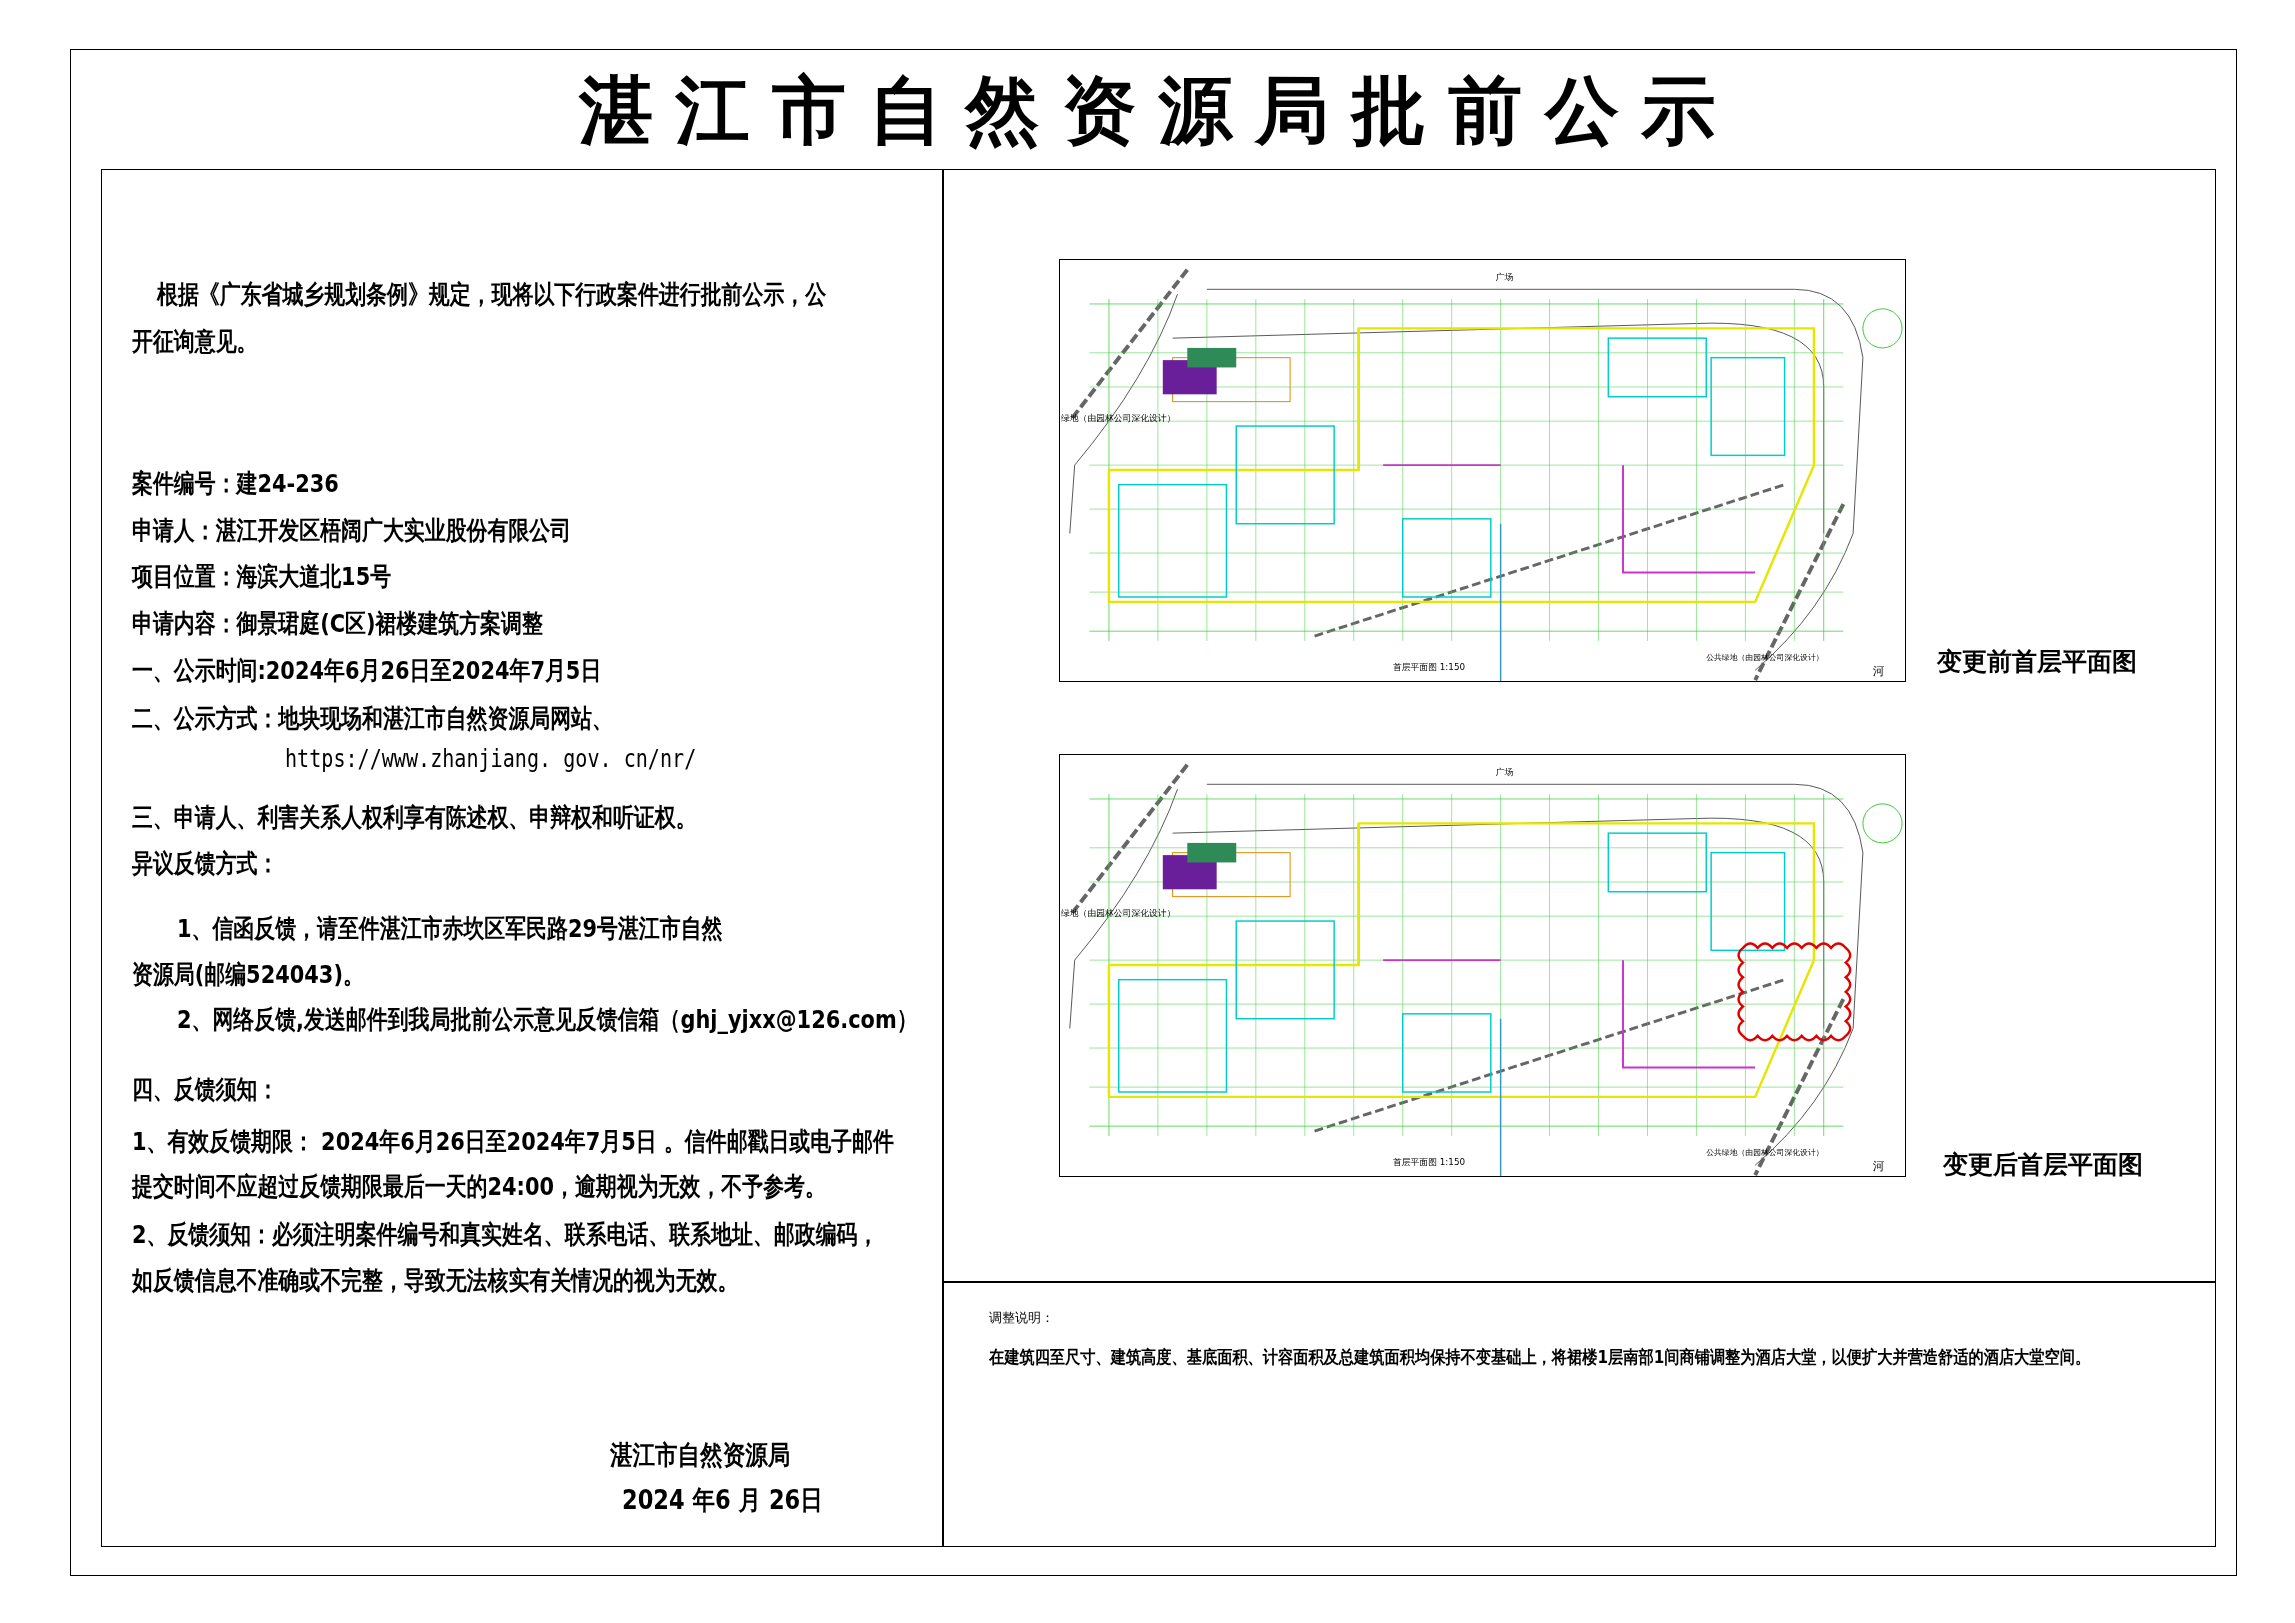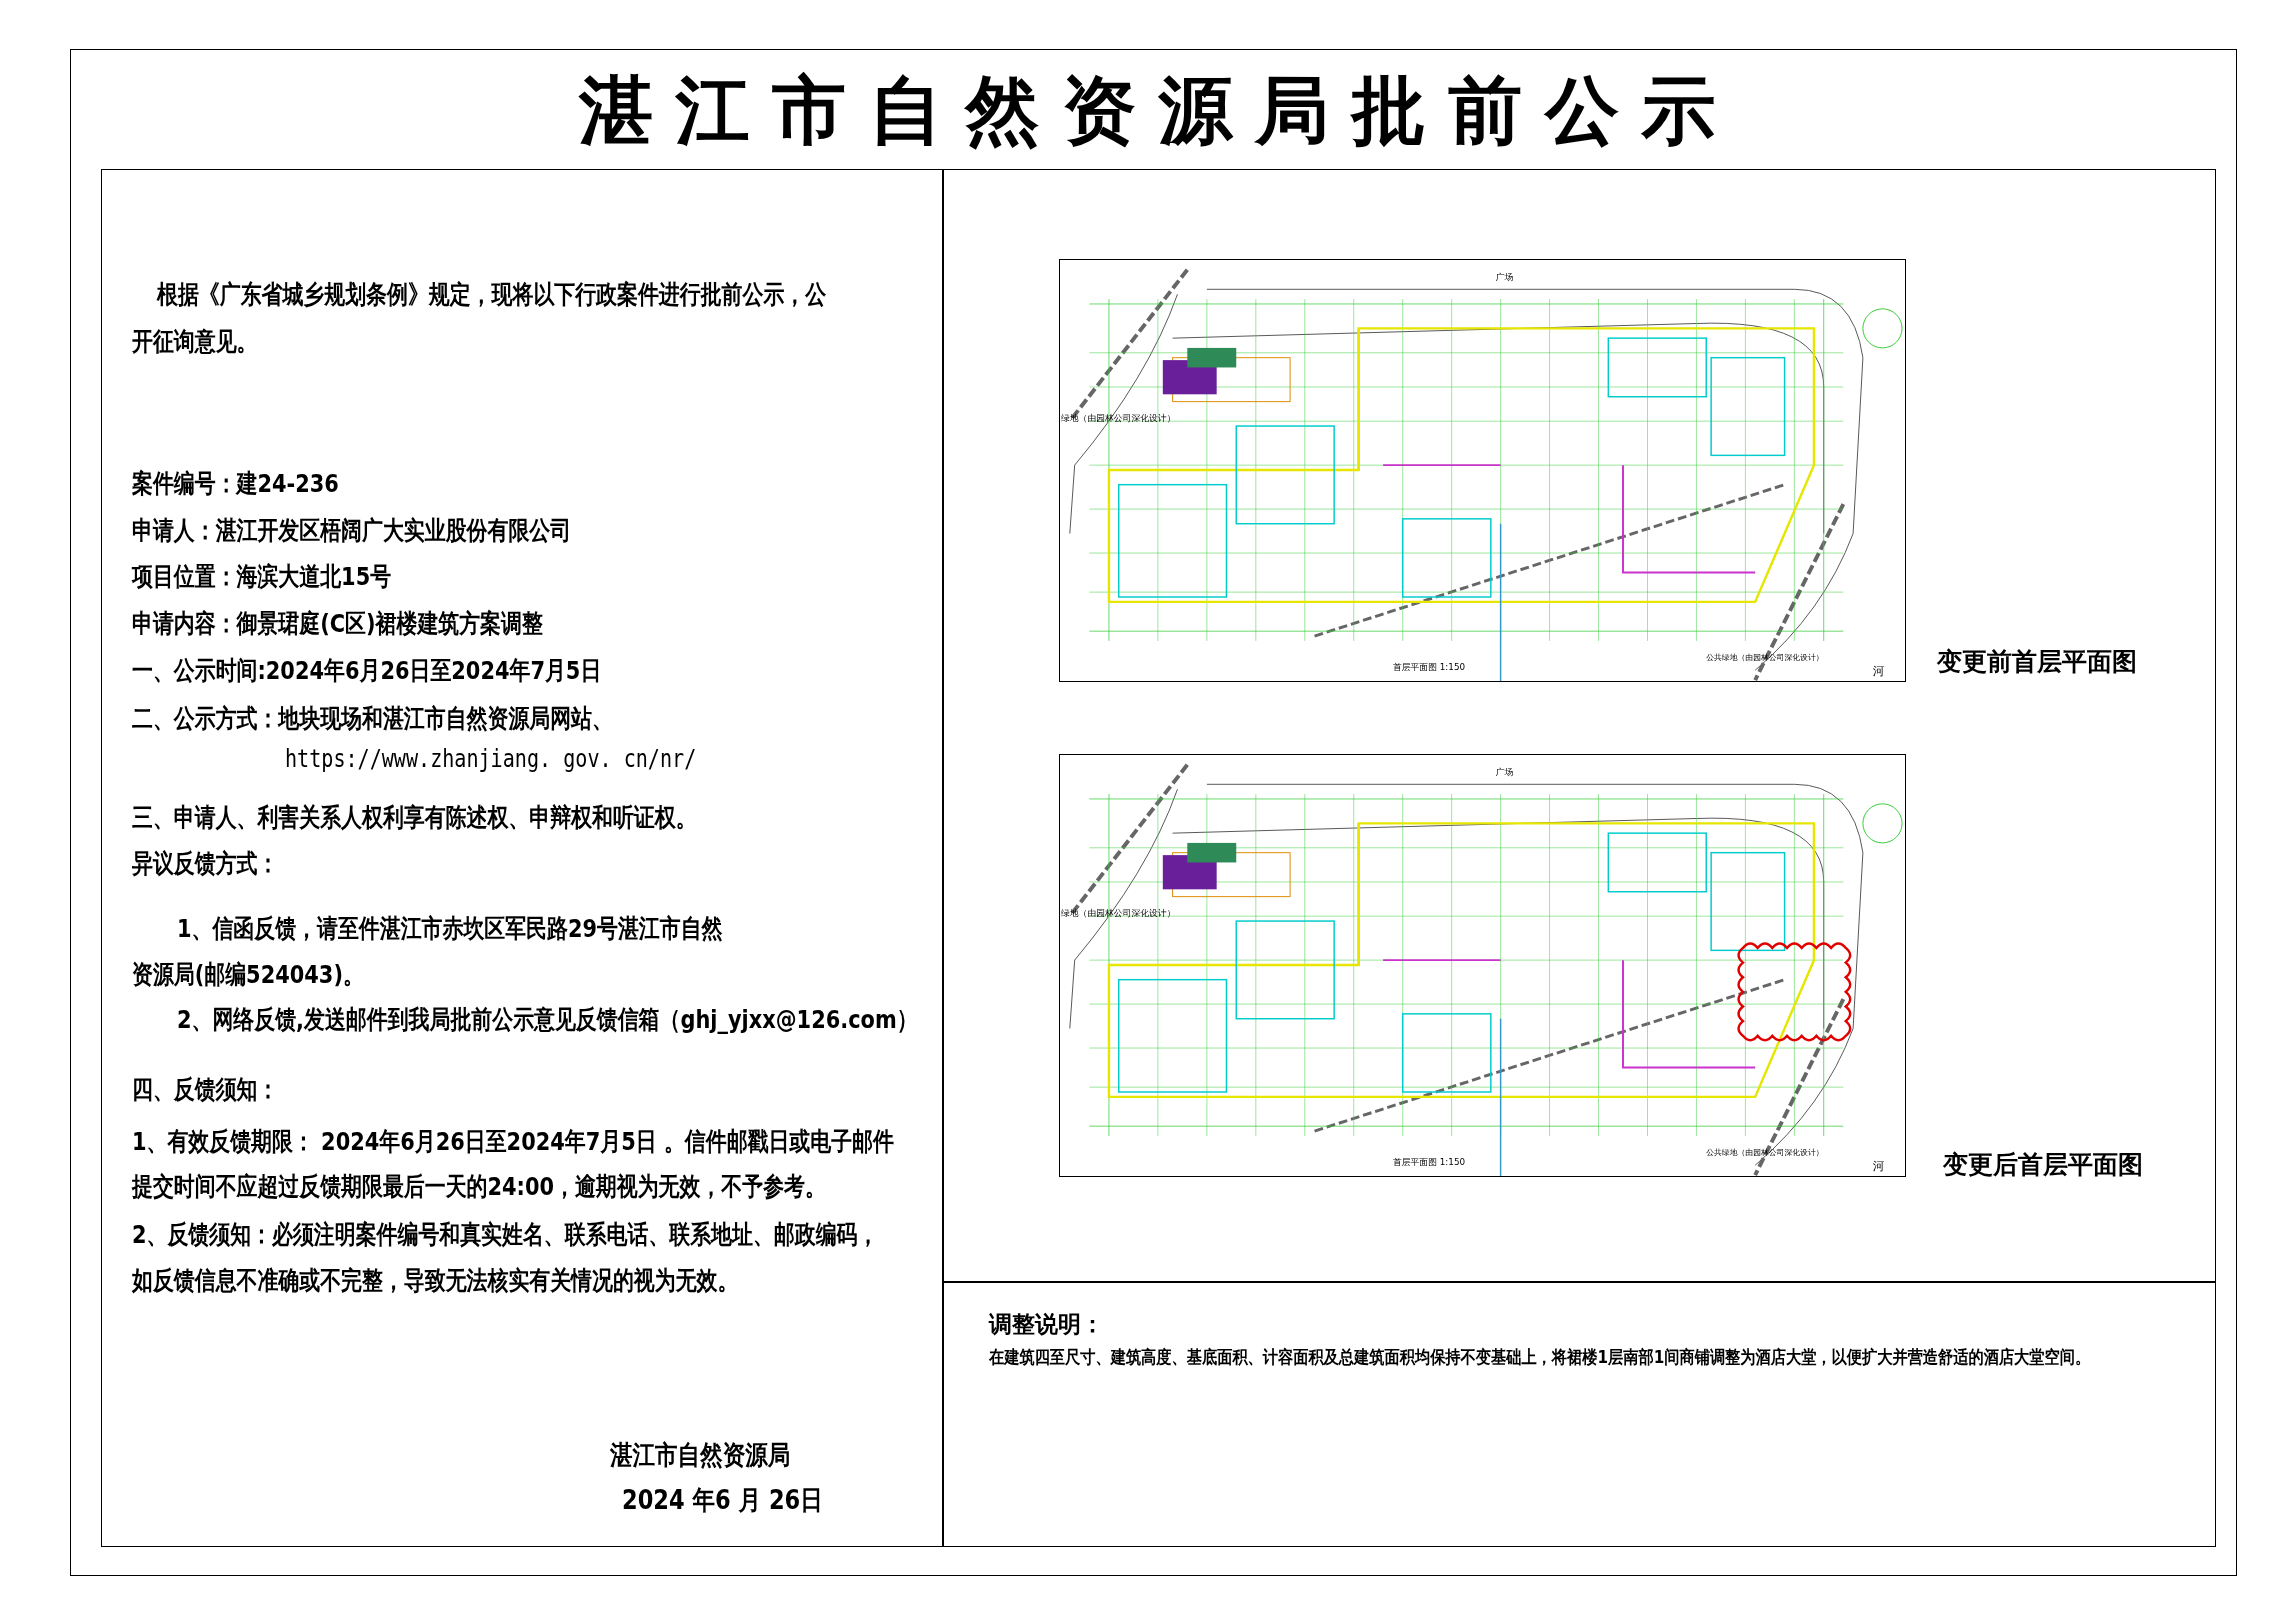--- a/index.html
+++ b/index.html
@@ -13,21 +13,21 @@
   .title { left: 101px; top: 58px; width: 2115px; height: 108px; display: flex; align-items: center; justify-content: center;
            font-size: 74px; font-weight: bold; letter-spacing: 22.6px; text-align: right; }
   .lp { left: 132px; width: 795px; font-size: 25.5px; font-weight: bold; line-height: 1.0; white-space: nowrap; transform: scaleX(0.82); transform-origin: left center; }
   .lp.indent1 { left: 157px; }
   .lp.indent2 { left: 177px; }
   .lp.url { left: 285px; font-family: "DejaVu Sans Mono", "Liberation Mono", monospace; font-weight: normal; font-size: 24.5px; }
   .sign { font-size: 26.5px; font-weight: bold; white-space: nowrap; transform: scaleX(0.85); transform-origin: left center; }
   .plan { background: #fff; border: 1.5px solid #000; box-sizing: border-box; overflow: hidden; }
   .plan svg { width: 100%; height: 100%; display: block; }
   .plan-label { font-size: 25px; font-weight: bold; white-space: nowrap; }
-  .note-h { left: 989px; top: 1309px; font-size: 23px; font-weight: bold; white-space: nowrap; }
+  .note-h { left: 989px; top: 1309px; font-size: 13px; font-weight: normal; white-space: nowrap; }
   .note-b { left: 989px; top: 1345px; font-size: 17.7px; font-weight: bold; white-space: nowrap; transform: scaleX(0.86); transform-origin: left center; }
 </style>
 </head>
 <body>
 
 <div class="abs outer-frame"></div>
 <div class="abs inner-frame"></div>
 <div class="abs col-divider"></div>
 <div class="abs right-hr"></div>
 

